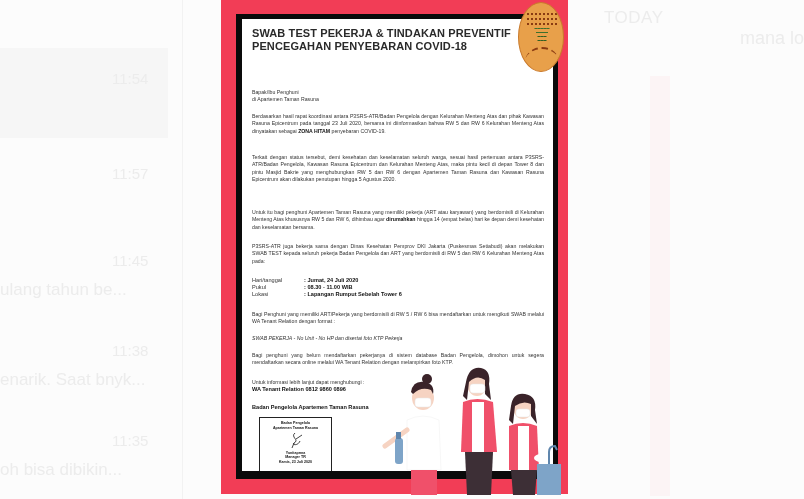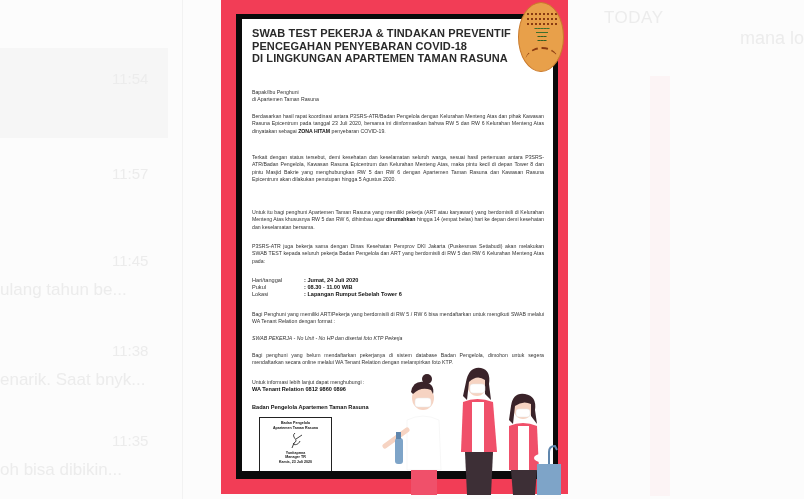--- a/index.html
+++ b/index.html
@@ -64,21 +64,20 @@
   <div class="bg-strip"></div>
 </div>
 
 <div class="poster">
   <div class="poster-inner">
     <div class="paper">
 
       <div class="title">
         <div>SWAB TEST PEKERJA &amp; TINDAKAN PREVENTIF</div>
         <div>PENCEGAHAN PENYEBARAN COVID-18</div>
-        <div>DI LINGKUNGAN APARTEMEN TAMAN RASUNA</div>
       </div>
 
       <div class="body-text" style="top:70px">
         <div>Bapak/Ibu Penghuni</div>
         <div>di Apartemen Taman Rasuna</div>
       </div>
 
       <div class="body-text" style="top:94px">
         <span>Berdasarkan hasil rapat koordinasi antara P3SRS-ATR/Badan Pengelola dengan Kelurahan Menteng Atas dan pihak Kawasan Rasuna Epicentrum pada tanggal 23 Juli 2020, bersama ini diinformasikan bahwa RW 5 dan RW 6 Kelurahan Menteng Atas dinyatakan sebagai </span><b>ZONA HITAM</b><span> penyebaran COVID-19.</span>
       </div>

